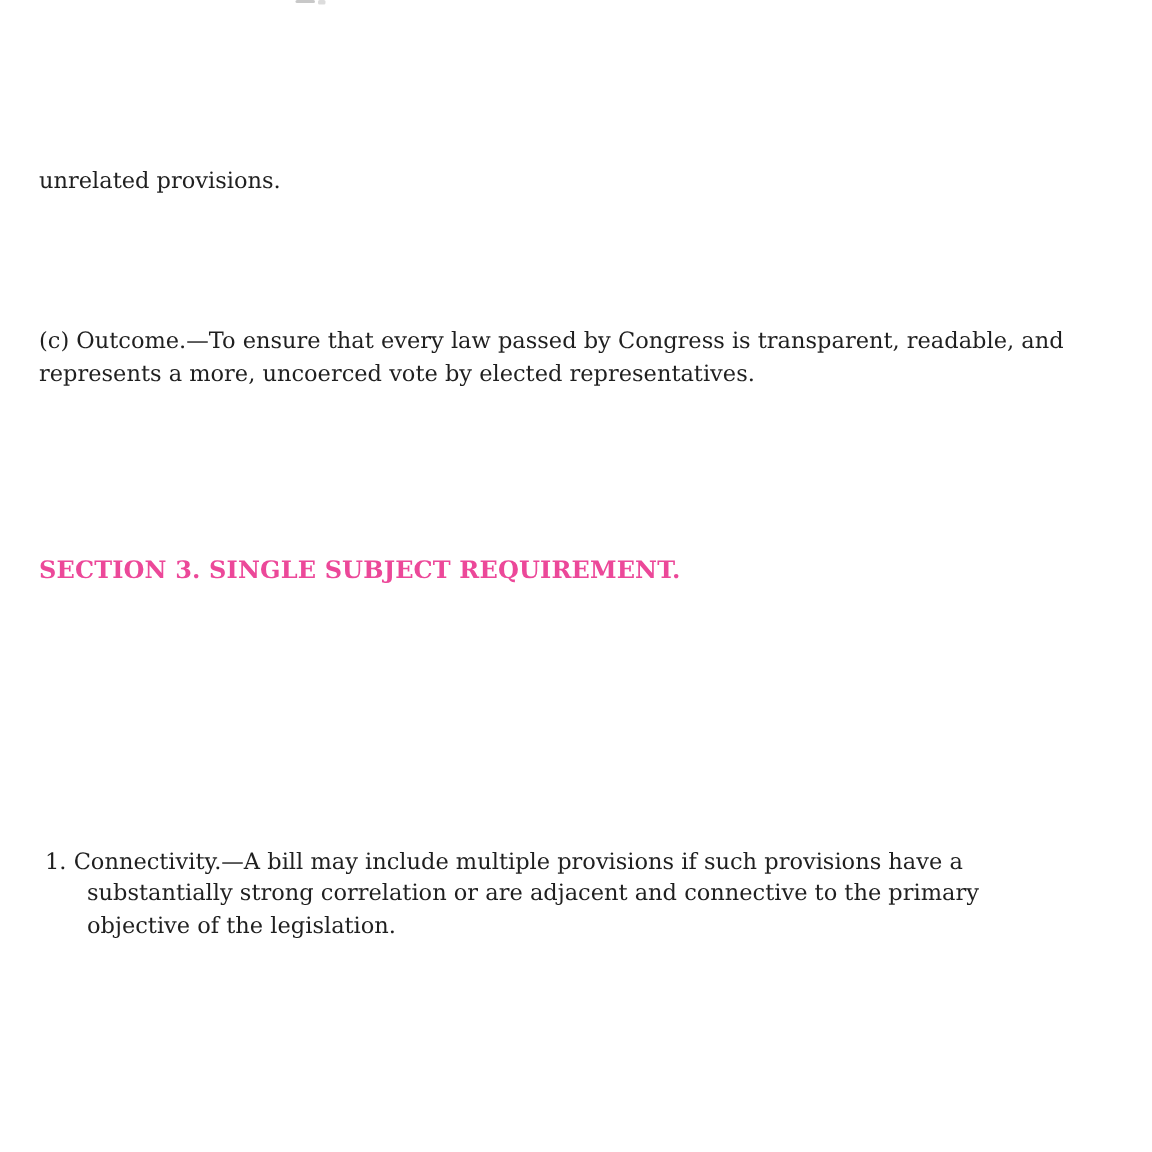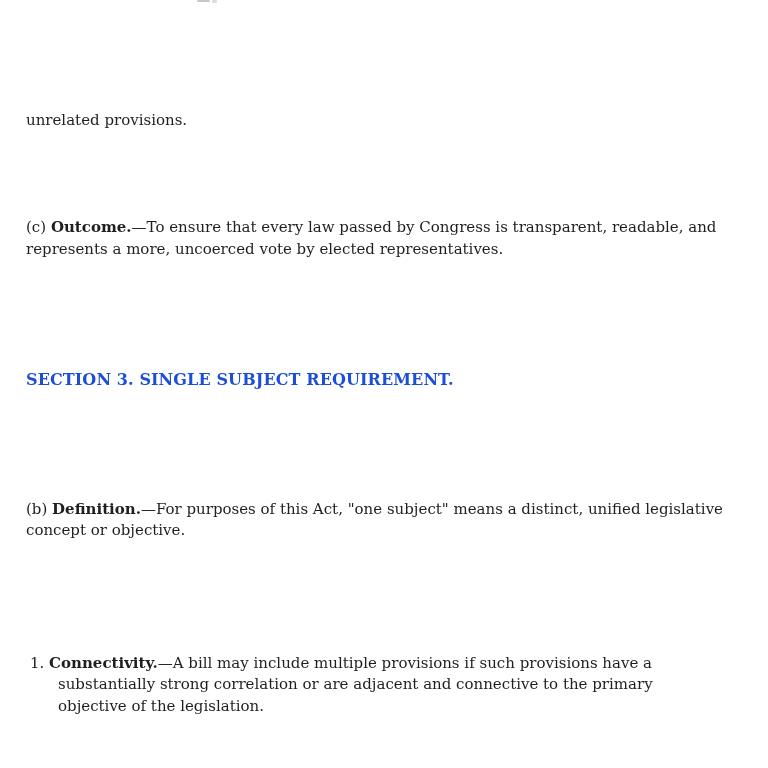--- a/index.html
+++ b/index.html
@@ -22,27 +22,27 @@
     white-space: pre; 
   }
   .artifact {
     position: absolute;
     background: #9a9a9a;
   }
   .artifact.a1 { left: 197px; top: 0; width: 13px; height: 2px; opacity: .55; border-radius: 1px; }
   .artifact.a2 { left: 212px; top: 0; width: 5px; height: 3px; opacity: .35; border-radius: 1px; }
   p { margin: 0 0 21px 0; }
   p.tight { margin-bottom: 2px; }
-  .term { font-weight: bold; }
+  .term { font-weight: normal; }
   h2 {
     font-size: 16px;
     line-height: 22px;
     margin: 22px 0 21px 0;
     font-weight: bold;
-    color: #1d4ed8;
+    color: #ec4899;
     letter-spacing: 0.1px;
   }
   ol.clause-list {
     list-style: none;
     margin: 0 0 18px 0;
     padding: 0;
   }
   ol.clause-list li {
     padding-left: 32px;
     text-indent: -28px;
@@ -58,22 +58,20 @@
   <span class="artifact a2"></span>
 
   <p><span>unrelated provisions.</span></p>
 
   <p><span>(c) </span><span class="term">Outcome.</span><span>—To ensure that every law passed by Congress is transparent, readable, and
 represents a more, uncoerced vote by elected representatives.</span></p>
 
   <h2>SECTION 3. SINGLE SUBJECT REQUIREMENT.</h2>
 
 
-  <p class="tight"><span>(b) </span><span class="term">Definition.</span><span>—For purposes of this Act, "one subject" means a distinct, unified legislative
-concept or objective.</span></p>
 
   <ol class="clause-list">
     <li><span>1. </span><span class="term">Connectivity.</span><span>—A bill may include multiple provisions if such provisions have a
 substantially strong correlation or are adjacent and connective to the primary
 objective of the legislation.</span></li>
     
     
   </ol>
 
   

